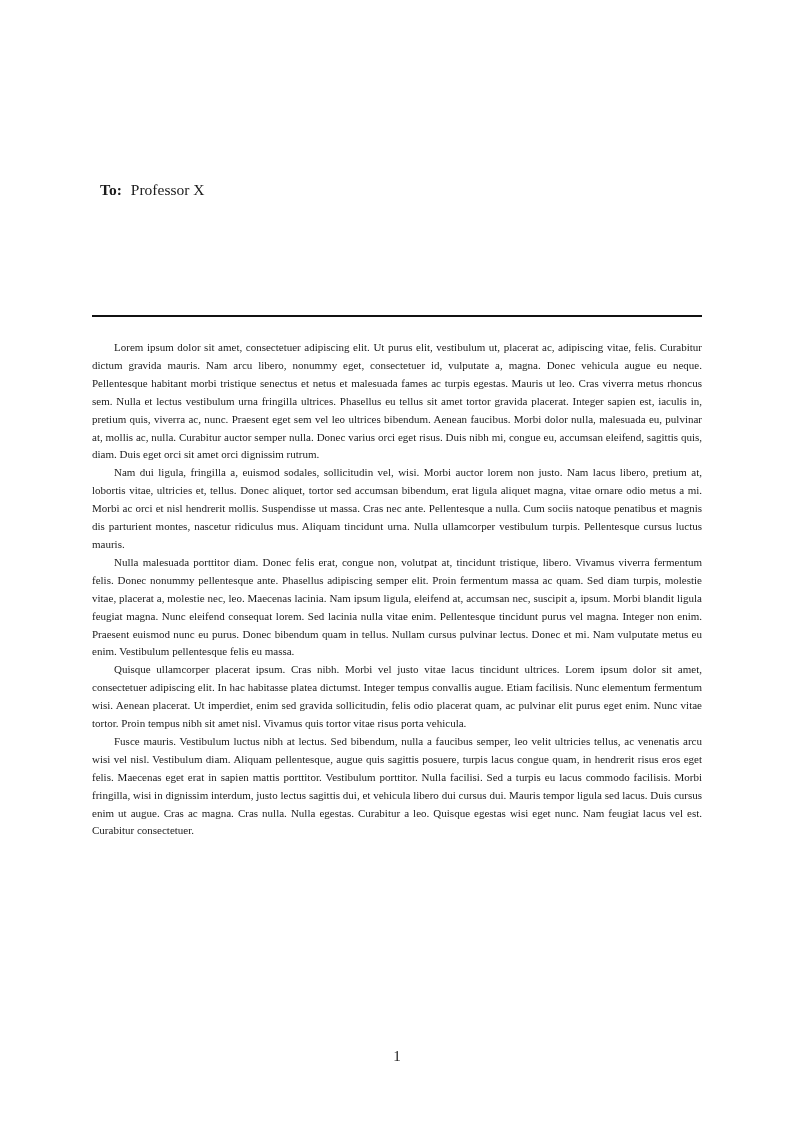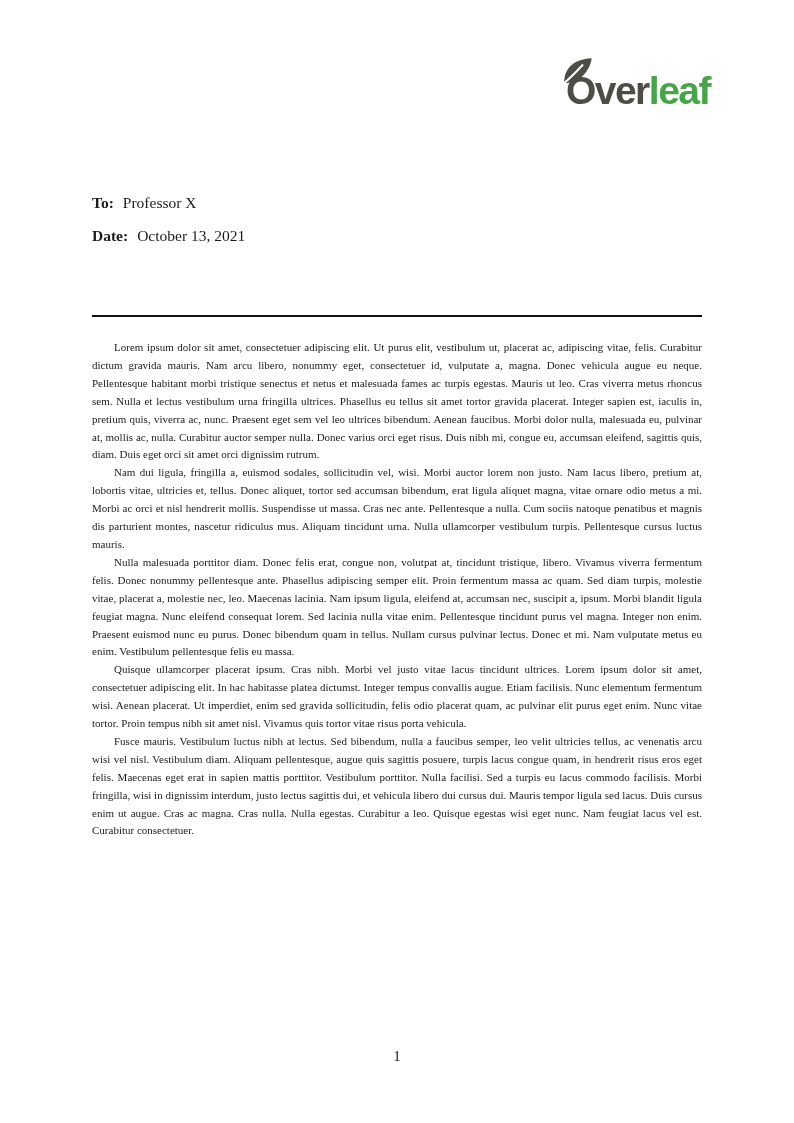--- a/index.html
+++ b/index.html
@@ -39,24 +39,23 @@
     top: -15px;
     left: -5px;
     width: 32px;
     height: 32px;
     transform: rotate(6deg);
   }
 
   
   .memo-header {
     position: absolute;
-    left: 92px;
+    left: 100px;
     top: 181px;
     right: 92px;
-    margin-top: 13px;
   }
   .field {
     font-size: 15.5px;
     line-height: 18px;
     margin-bottom: 14.5px;
   }
   .field-label {
     font-weight: bold;
     margin-right: 9px;
   }
@@ -96,36 +95,24 @@
     text-align: center;
     font-size: 15px;
     color: #1b1b1b;
   }
 </style>
 </head>
 <body>
 
 <div class="page">
 
-  <div class="logo-wrap">
-    <svg class="leaf-svg" viewBox="0 0 36 36" aria-hidden="true">
-      <path d="M5 33 C 3 18 12 5 33 2 C 32 17 23 31 5 33 Z" fill="#4d4d46"></path>
-      <path d="M5 33 C 12 26 18 18 24 10" stroke="#ffffff" stroke-width="2.2" fill="none"></path>
-    </svg>
-    <span class="logo-text">
-      <span class="logo-over">Over</span><span class="logo-leaf">leaf</span>
-    </span>
-  </div>
 
   <div class="memo-header">
     <div class="field">
       <span class="field-label">To:</span><span class="field-value">Professor X</span>
-    </div>
-    <div class="field">
-      <span class="field-label">Date:</span><span class="field-value">October 13, 2021</span>
     </div>
   </div>
 
   <div class="divider"></div>
 
   <div class="body-text">
     <p>Lorem ipsum dolor sit amet, consectetuer adipiscing elit. Ut purus elit, vestibulum ut, placerat ac, adipiscing vitae, felis. Curabitur dictum gravida mauris. Nam arcu libero, nonummy eget, consectetuer id, vulputate a, magna. Donec vehicula augue eu neque. Pellentesque habitant morbi tristique senectus et netus et malesuada fames ac turpis egestas. Mauris ut leo. Cras viverra metus rhoncus sem. Nulla et lectus vestibulum urna fringilla ultrices. Phasellus eu tellus sit amet tortor gravida placerat. Integer sapien est, iaculis in, pretium quis, viverra ac, nunc. Praesent eget sem vel leo ultrices bibendum. Aenean faucibus. Morbi dolor nulla, malesuada eu, pulvinar at, mollis ac, nulla. Curabitur auctor semper nulla. Donec varius orci eget risus. Duis nibh mi, congue eu, accumsan eleifend, sagittis quis, diam. Duis eget orci sit amet orci dignissim rutrum.</p>
     <p>Nam dui ligula, fringilla a, euismod sodales, sollicitudin vel, wisi. Morbi auctor lorem non justo. Nam lacus libero, pretium at, lobortis vitae, ultricies et, tellus. Donec aliquet, tortor sed accumsan bibendum, erat ligula aliquet magna, vitae ornare odio metus a mi. Morbi ac orci et nisl hendrerit mollis. Suspendisse ut massa. Cras nec ante. Pellentesque a nulla. Cum sociis natoque penatibus et magnis dis parturient montes, nascetur ridiculus mus. Aliquam tincidunt urna. Nulla ullamcorper vestibulum turpis. Pellentesque cursus luctus mauris.</p>
     <p>Nulla malesuada porttitor diam. Donec felis erat, congue non, volutpat at, tincidunt tristique, libero. Vivamus viverra fermentum felis. Donec nonummy pellentesque ante. Phasellus adipiscing semper elit. Proin fermentum massa ac quam. Sed diam turpis, molestie vitae, placerat a, molestie nec, leo. Maecenas lacinia. Nam ipsum ligula, eleifend at, accumsan nec, suscipit a, ipsum. Morbi blandit ligula feugiat magna. Nunc eleifend consequat lorem. Sed lacinia nulla vitae enim. Pellentesque tincidunt purus vel magna. Integer non enim. Praesent euismod nunc eu purus. Donec bibendum quam in tellus. Nullam cursus pulvinar lectus. Donec et mi. Nam vulputate metus eu enim. Vestibulum pellentesque felis eu massa.</p>
     <p>Quisque ullamcorper placerat ipsum. Cras nibh. Morbi vel justo vitae lacus tincidunt ultrices. Lorem ipsum dolor sit amet, consectetuer adipiscing elit. In hac habitasse platea dictumst. Integer tempus convallis augue. Etiam facilisis. Nunc elementum fermentum wisi. Aenean placerat. Ut imperdiet, enim sed gravida sollicitudin, felis odio placerat quam, ac pulvinar elit purus eget enim. Nunc vitae tortor. Proin tempus nibh sit amet nisl. Vivamus quis tortor vitae risus porta vehicula.</p>

